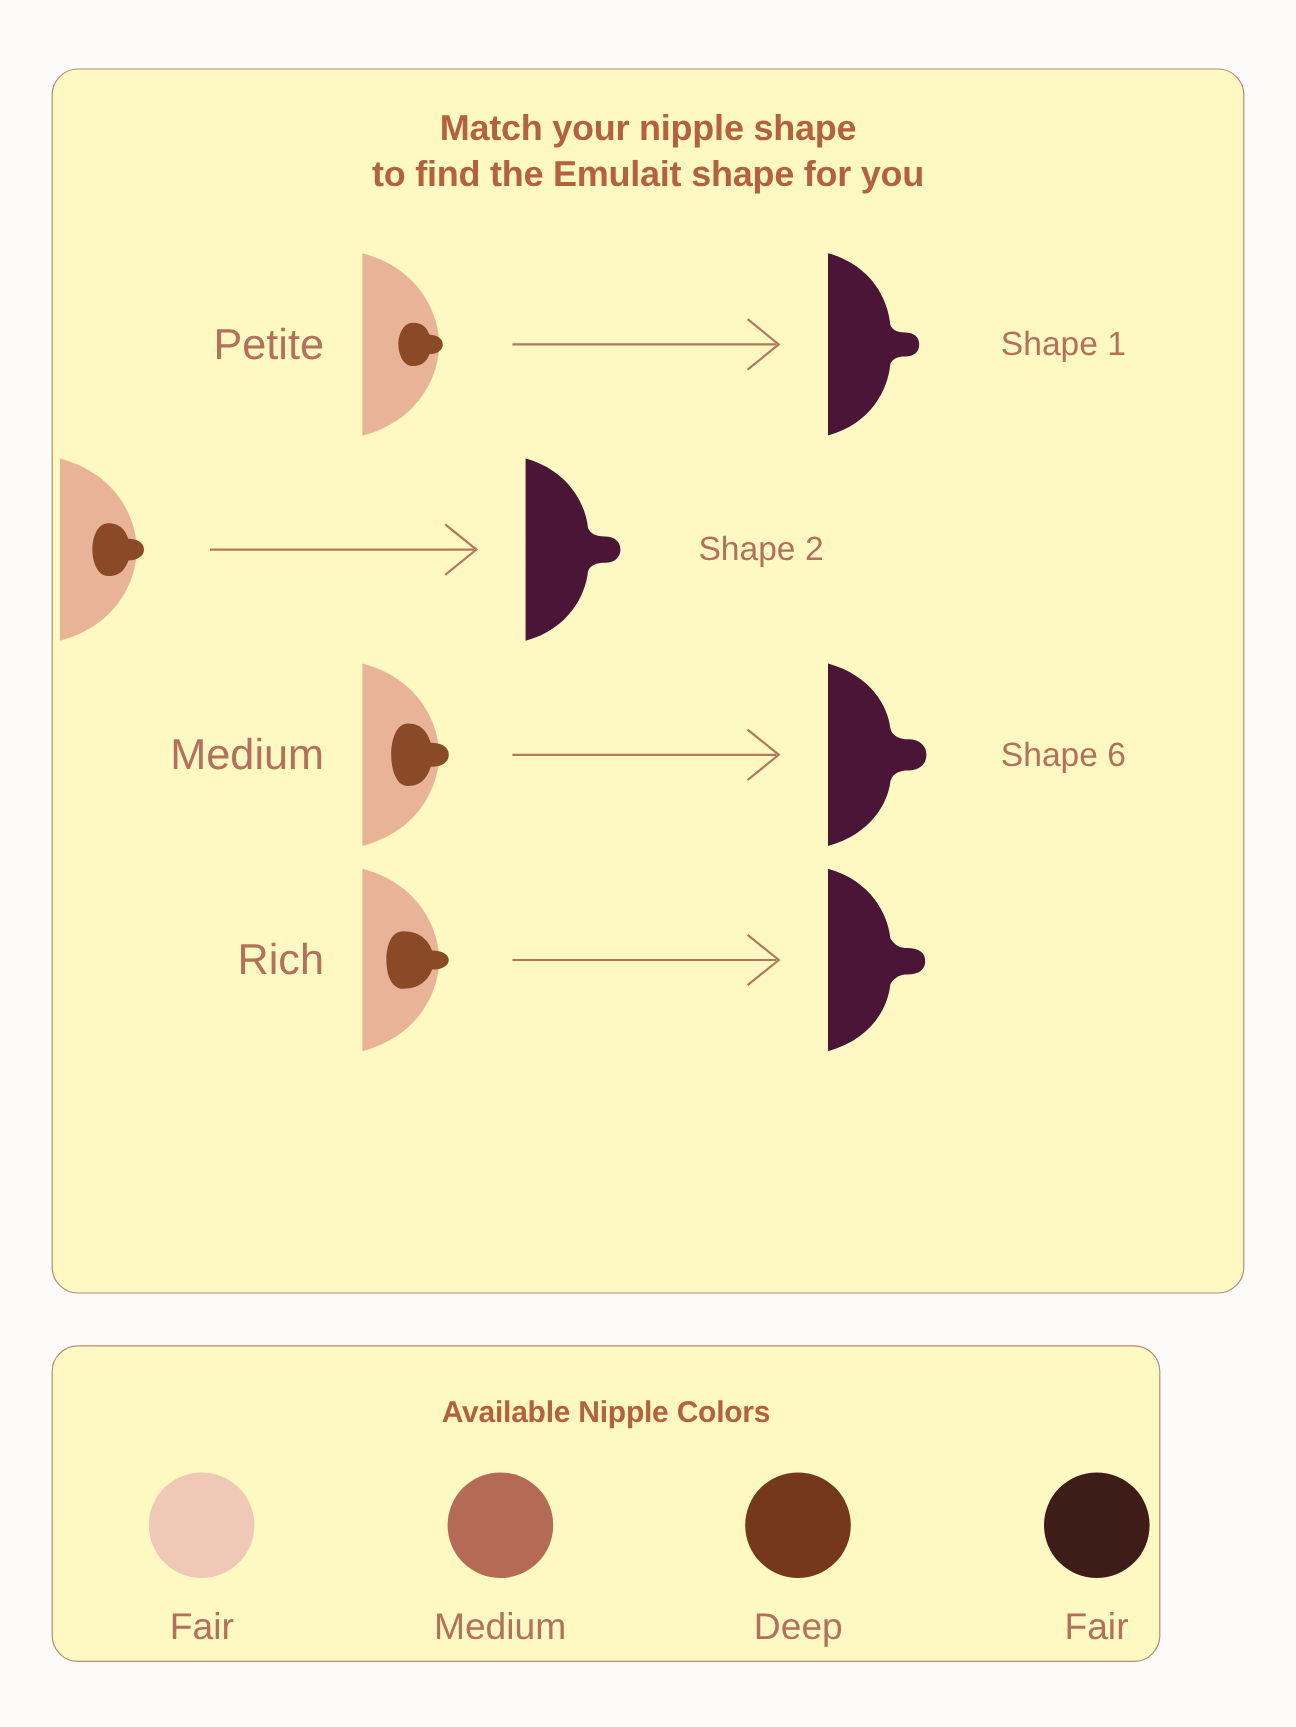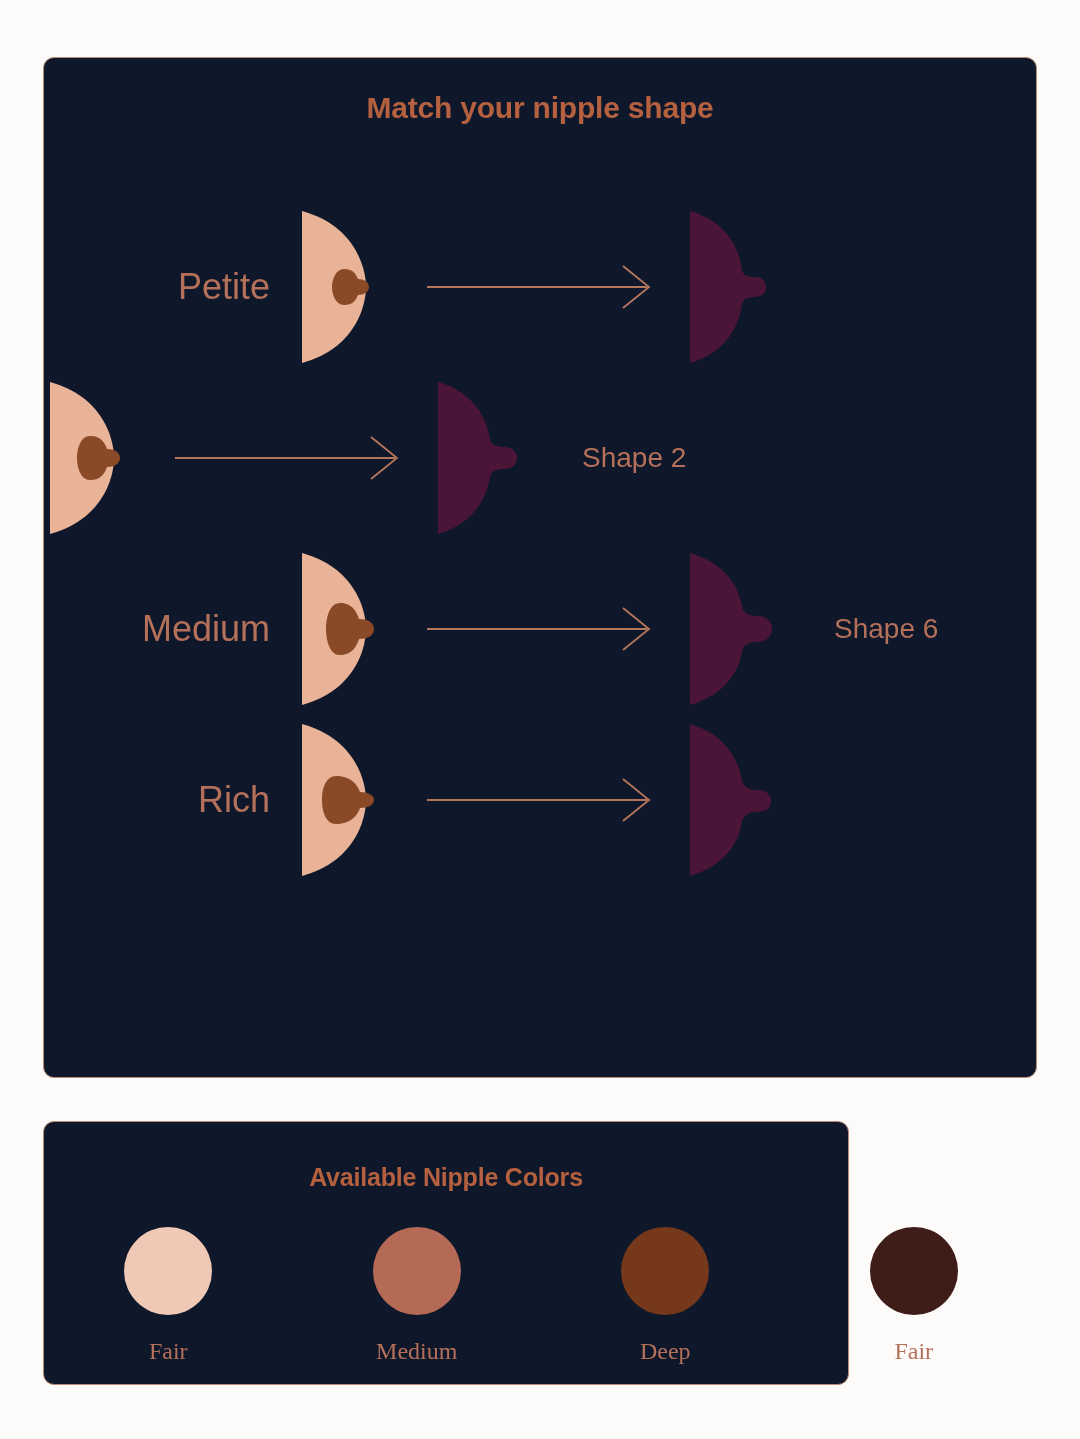--- a/index.html
+++ b/index.html
@@ -16,26 +16,26 @@
     width:1080px;
     height:1439px;
     background:#fdfbf9;
     position:relative;
     padding:0;
   }
 
   
   .card {
     position:absolute;
-    background:#0f172a;
+    background:#fef9c3;
     border:1.6px solid #bb8a72;
-    border-radius:11px;
+    border-radius:22px;
   }
   #match-card   { left:43px;  top:57px;   width:994px; height:1021px; }
-  #colors-card  { left:43px;  top:1121px; width:806px; height:264px; }
+  #colors-card  { left:43px;  top:1121px; width:924px; height:264px; }
 
   
   .match-title {
     text-align:center;
     color:#b5603f;
     font-weight:bold;
     font-size:30px;
     line-height:1.28;
     letter-spacing:-0.2px;
     padding-top:31px;
@@ -126,34 +126,35 @@
     width:150px;
   }
   .swatch-dot {
     width:88px;
     height:88px;
     border-radius:50%;
   }
   .swatch-name {
     margin-top:23px;
     color:#b5705a;
-    font-size:24px;
+    font-size:31px;
     font-weight:400;
-    font-family:Liberation Serif, serif;
+    font-family:Liberation Sans, sans-serif;
   }
 </style>
 </head>
 <body>
 
 <div class="page">
 
   <div class="card" id="match-card">
 
     <div class="match-title">
       <span class="l1">Match your nipple shape</span>
+      <span class="l2">to find the Emulait shape for you</span>
     </div>
 
     <div class="rows">
 
       <div class="row">
         <div class="row-label">Petite</div>
         <div class="breast-cell">
           <svg width="80" height="160" viewBox="0 0 80 160">
             <path d="M6,4 C58,18 70,60 70,80 C70,100 58,142 6,156 Z" fill="#e8b396"></path>
             <path d="M48,62 C58,62 60,68 62,72 C68,72 73,75 73,80 C73,85 68,88 62,88
@@ -165,20 +166,21 @@
             <line x1="2" y1="26" x2="222" y2="26" stroke="#b5775c" stroke-width="1.8"></line>
             <polyline points="198,5 224,26 198,47" fill="none" stroke="#b5775c" stroke-width="1.8"></polyline>
           </svg>
         </div>
         <div class="teat-cell">
           <svg width="90" height="160" viewBox="0 0 90 160">
             <path d="M4,4 C40,14 54,42 56,64 C58,68 62,70 68,70 C76,70 80,74 80,80
                      C80,86 76,90 68,90 C62,90 58,92 56,96 C54,118 40,146 4,156 Z" fill="#4b1538"></path>
           </svg>
         </div>
+        <div class="shape-label">Shape 1</div>
       </div>
 
       <div class="row">
         <div class="breast-cell">
           <svg width="80" height="160" viewBox="0 0 80 160">
             <path d="M6,4 C58,18 70,60 70,80 C70,100 58,142 6,156 Z" fill="#e8b396"></path>
             <path d="M46,58 C58,58 61,66 63,71 C70,71 76,74 76,80 C76,86 70,89 63,89
                      C61,94 58,102 46,102 C37,102 33,90 33,80 C33,70 37,58 46,58 Z" fill="#8a4a27"></path>
           </svg>
         </div>

